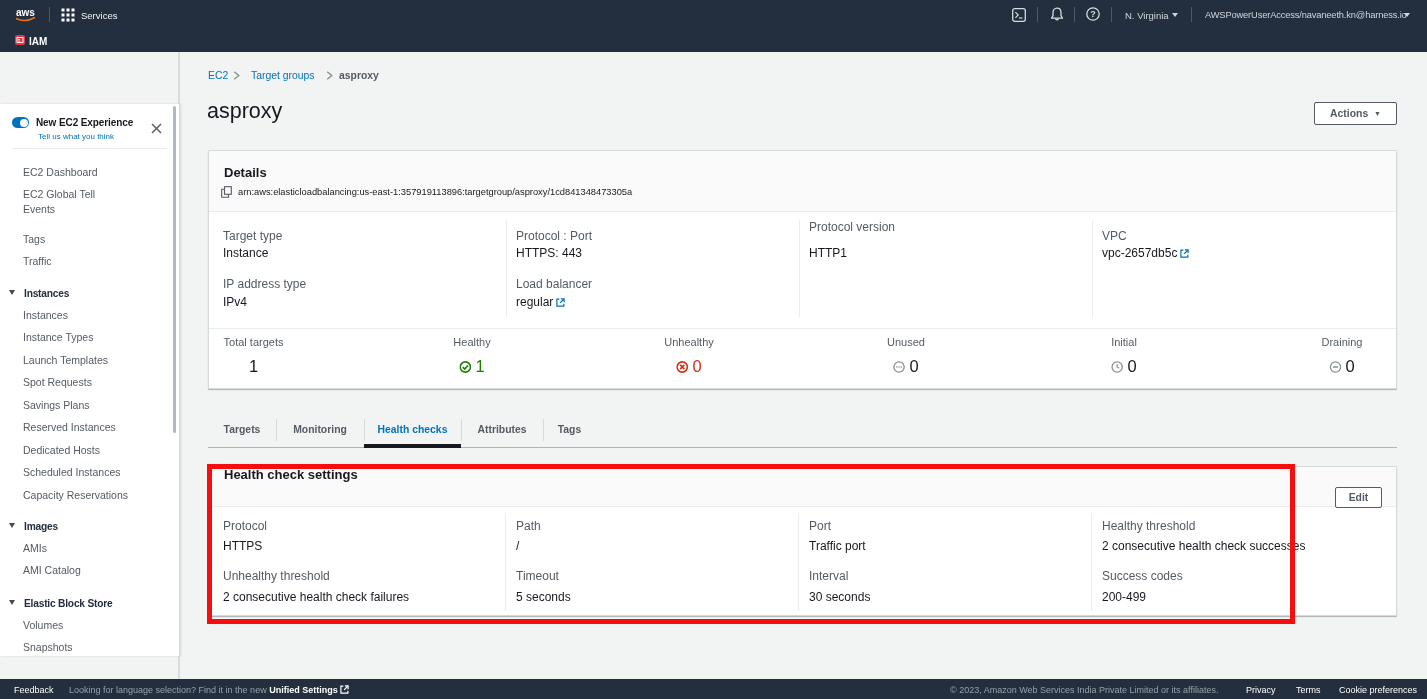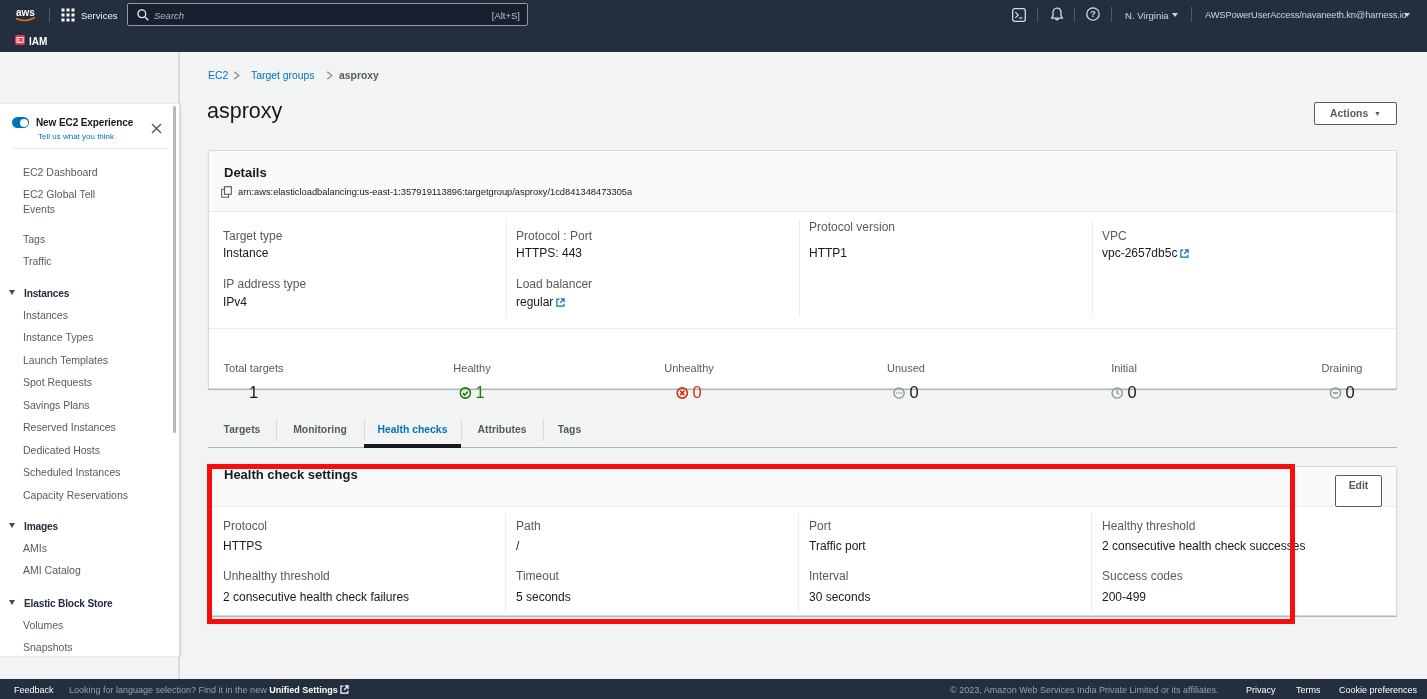--- a/index.html
+++ b/index.html
@@ -38,21 +38,21 @@
 
   .card { position:absolute; background:#fff; border:1px solid #d5dbdb; border-radius:1px; box-shadow:0 1px 1px rgba(0,28,36,.3); }
   .cardhdr { position:absolute; left:0; top:0; right:0; background:#fafafa; border-bottom:1px solid #eaeded; }
   .ctitle { position:absolute; left:15px; font-size:13px; line-height:14px; font-weight:700; color:#16191f; }
 
   .lbl { position:absolute; color:#545b64; font-size:12px; line-height:11px; white-space:nowrap; }
   .val { position:absolute; color:#16191f; font-size:12px; line-height:11px; white-space:nowrap;text-align:center; }
   .gdiv { position:absolute; width:1px; background:#eaeded; }
 
   .stat { position:absolute; text-align:center; transform:translateX(-50%); }
-  .stat .sl { font-size:11px; line-height:11px; color:#545b64;margin-top:26px; }
+  .stat .sl { font-size:11px; line-height:11px; color:#545b64; }
   .stat .sv { font-size:16.5px; line-height:16px; font-weight:400; color:#16191f; margin-top:10px; white-space:nowrap; }
 
   
   #tabs { position:absolute; left:208px; top:413px; width:1189px; height:35px; border-bottom:1px solid #aab7b8; }
   .tab { position:absolute; top:0; height:34px; line-height:34px; text-align:center; font-size:10.4px; font-weight:700; color:#545b64; }
   .tabdiv { position:absolute; top:6px; width:1px; height:22px; background:#d5dbdb; }
   #activeline { position:absolute; left:156px; top:31px; width:97px; height:4px; background:#16191f; }
 
   
   #redbox { position:absolute; left:207px; top:464px; width:1088px; height:160px; border:5px solid #f70d0d; z-index:50; }
@@ -75,28 +75,20 @@
         <rect x="0.5" y="5.5" width="3" height="3"></rect>
           <rect x="5.5" y="5.5" width="3" height="3"></rect>
           <rect x="10.5" y="5.5" width="3" height="3"></rect>
         <rect x="0.5" y="10.5" width="3" height="3"></rect>
           <rect x="5.5" y="10.5" width="3" height="3"></rect>
           <rect x="10.5" y="10.5" width="3" height="3"></rect>
       </g>
     </svg>
     <div class="hseg" style="left:81px;top:10px;color:#f1f3f3">Services</div>
 
-    <div id="search">
-      <svg class="abs" style="left:9px;top:5px" width="12" height="12" viewBox="0 0 12 12">
-        <circle cx="4.8" cy="4.8" r="3.9" stroke="#eaeded" stroke-width="1.3" fill="none"></circle>
-        <line x1="7.8" y1="7.8" x2="11.3" y2="11.3" stroke="#eaeded" stroke-width="1.3"></line>
-      </svg>
-      <span class="ph">Search</span>
-      <span class="alt">[Alt+S]</span>
-    </div>
 
     <svg class="abs" style="left:1012px;top:8px" width="14" height="14" viewBox="0 0 14 14">
       <rect x="0.7" y="0.7" width="12.6" height="12.6" rx="2" stroke="#d5dbdb" stroke-width="1.3" fill="none"></rect>
       <path d="M3.4 4.2 L6.2 7 L3.4 9.8" stroke="#d5dbdb" stroke-width="1.2" fill="none"></path>
       <line x1="7" y1="10" x2="10.4" y2="10" stroke="#d5dbdb" stroke-width="1.2"></line>
     </svg>
     <div class="vdiv" style="left:1037px;top:7px;height:15px"></div>
 
     <svg class="abs" style="left:1050px;top:7px" width="14" height="15" viewBox="0 0 14 15">
       <path d="M7 1.1 C4.5 1.1 3 3 3 5.6 L3 8.6 L1.5 11.2 L12.5 11.2 L11 8.6 L11 5.6 C11 3 9.5 1.1 7 1.1 Z" stroke="#d5dbdb" stroke-width="1.3" fill="none" stroke-linejoin="round"></path>
@@ -274,21 +266,21 @@
     <div class="tabdiv" style="left:253px"></div>
     <div class="tab" style="left:253px;width:82px">Attributes</div>
     <div class="tabdiv" style="left:335px"></div>
     <div class="tab" style="left:335px;width:53px">Tags</div>
     <div id="activeline"></div>
   </div>
 
   <div class="card" style="left:208px;top:466px;width:1189px;height:150px">
     <div class="cardhdr" style="height:40px"></div>
     <div class="ctitle" style="top:1px">Health check settings</div>
-    <div class="btn" style="left:1126px;top:8px;width:47px;height:32px;line-height:19px">Edit</div>
+    <div class="btn" style="left:1126px;top:20px;width:47px;height:21px;line-height:19px">Edit</div>
 
     <div class="gdiv" style="left:296px;top:46px;height:98px"></div>
     <div class="gdiv" style="left:589px;top:46px;height:98px"></div>
     <div class="gdiv" style="left:882px;top:46px;height:98px"></div>
 
     <div class="lbl" style="left:14px;top:53.5px">Protocol</div>
     <div class="val" style="left:14px;top:74px">HTTPS</div>
     <div class="lbl" style="left:14px;top:104px">Unhealthy threshold</div>
     <div class="val" style="left:14px;top:125px">2 consecutive health check failures</div>
 

